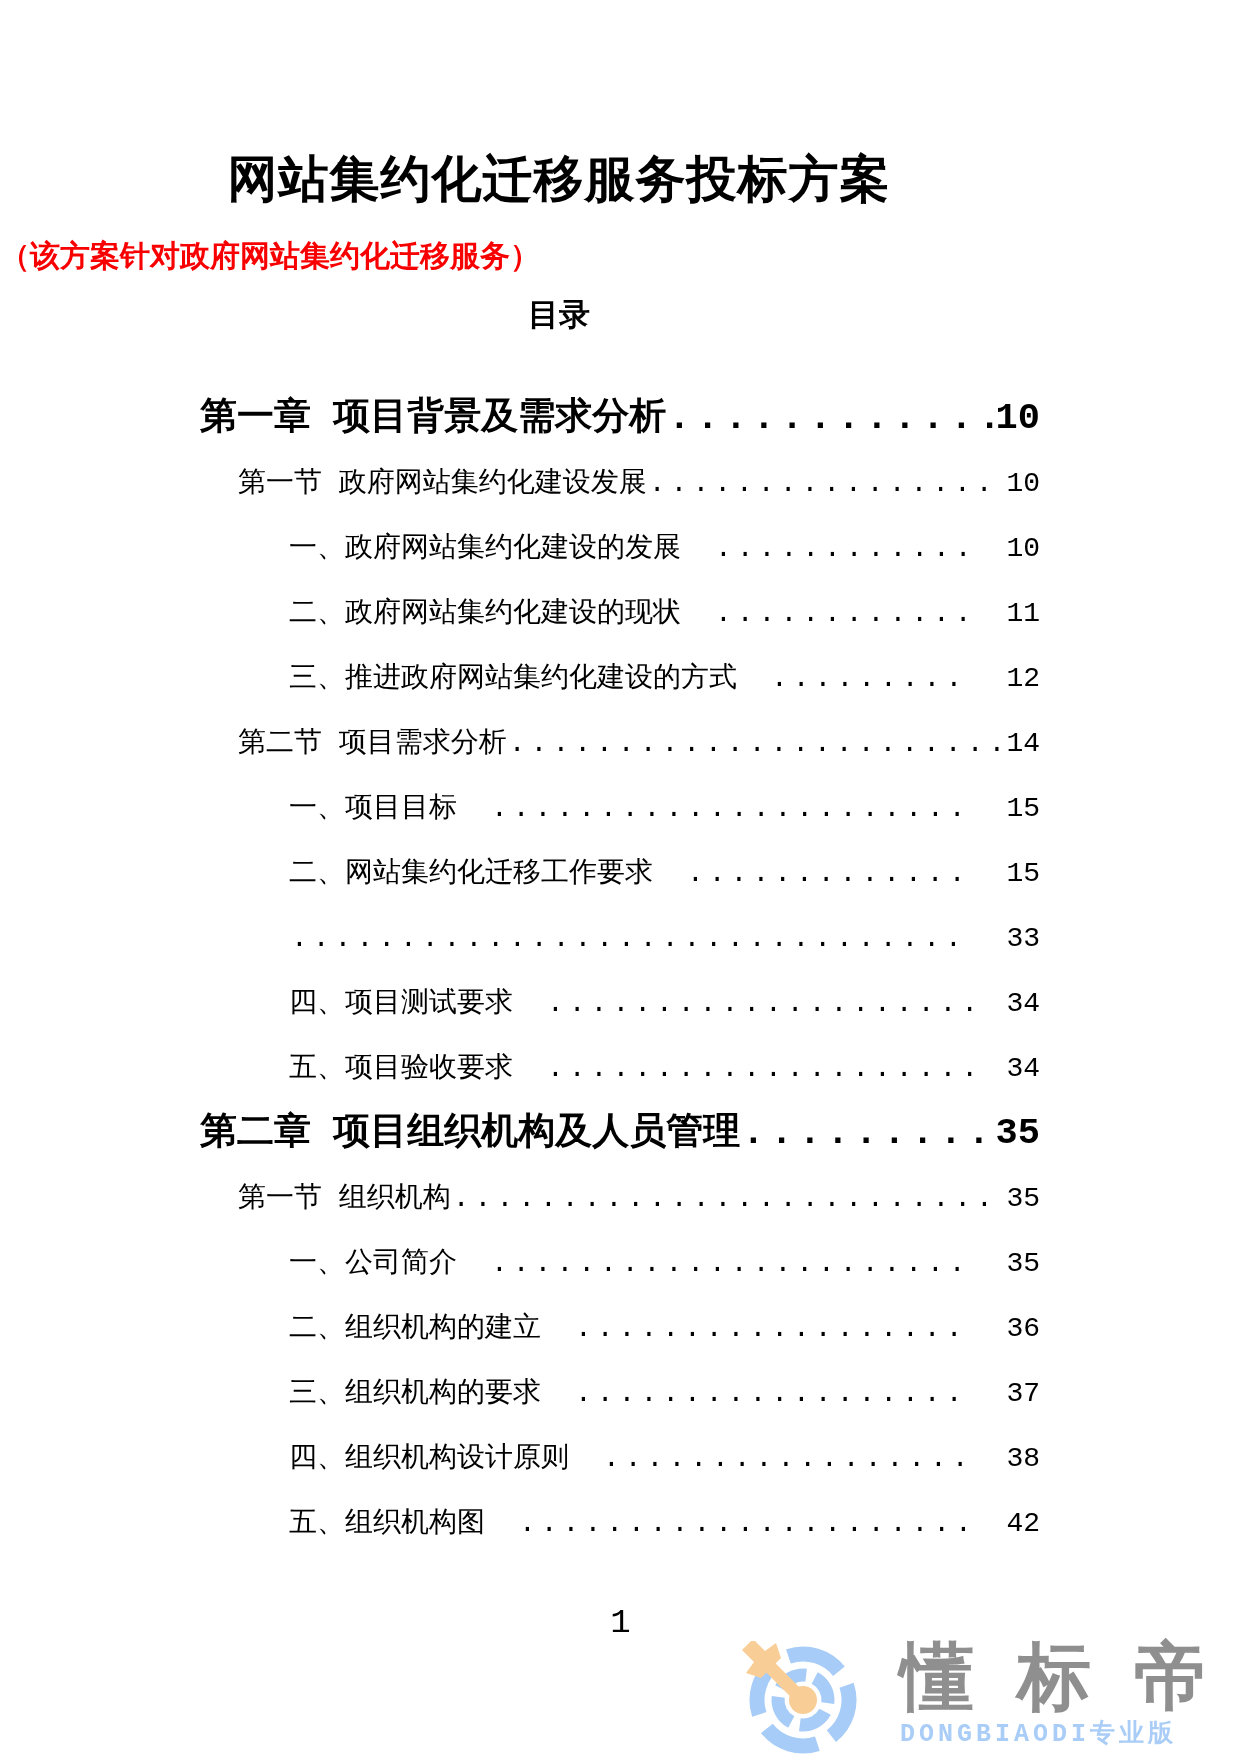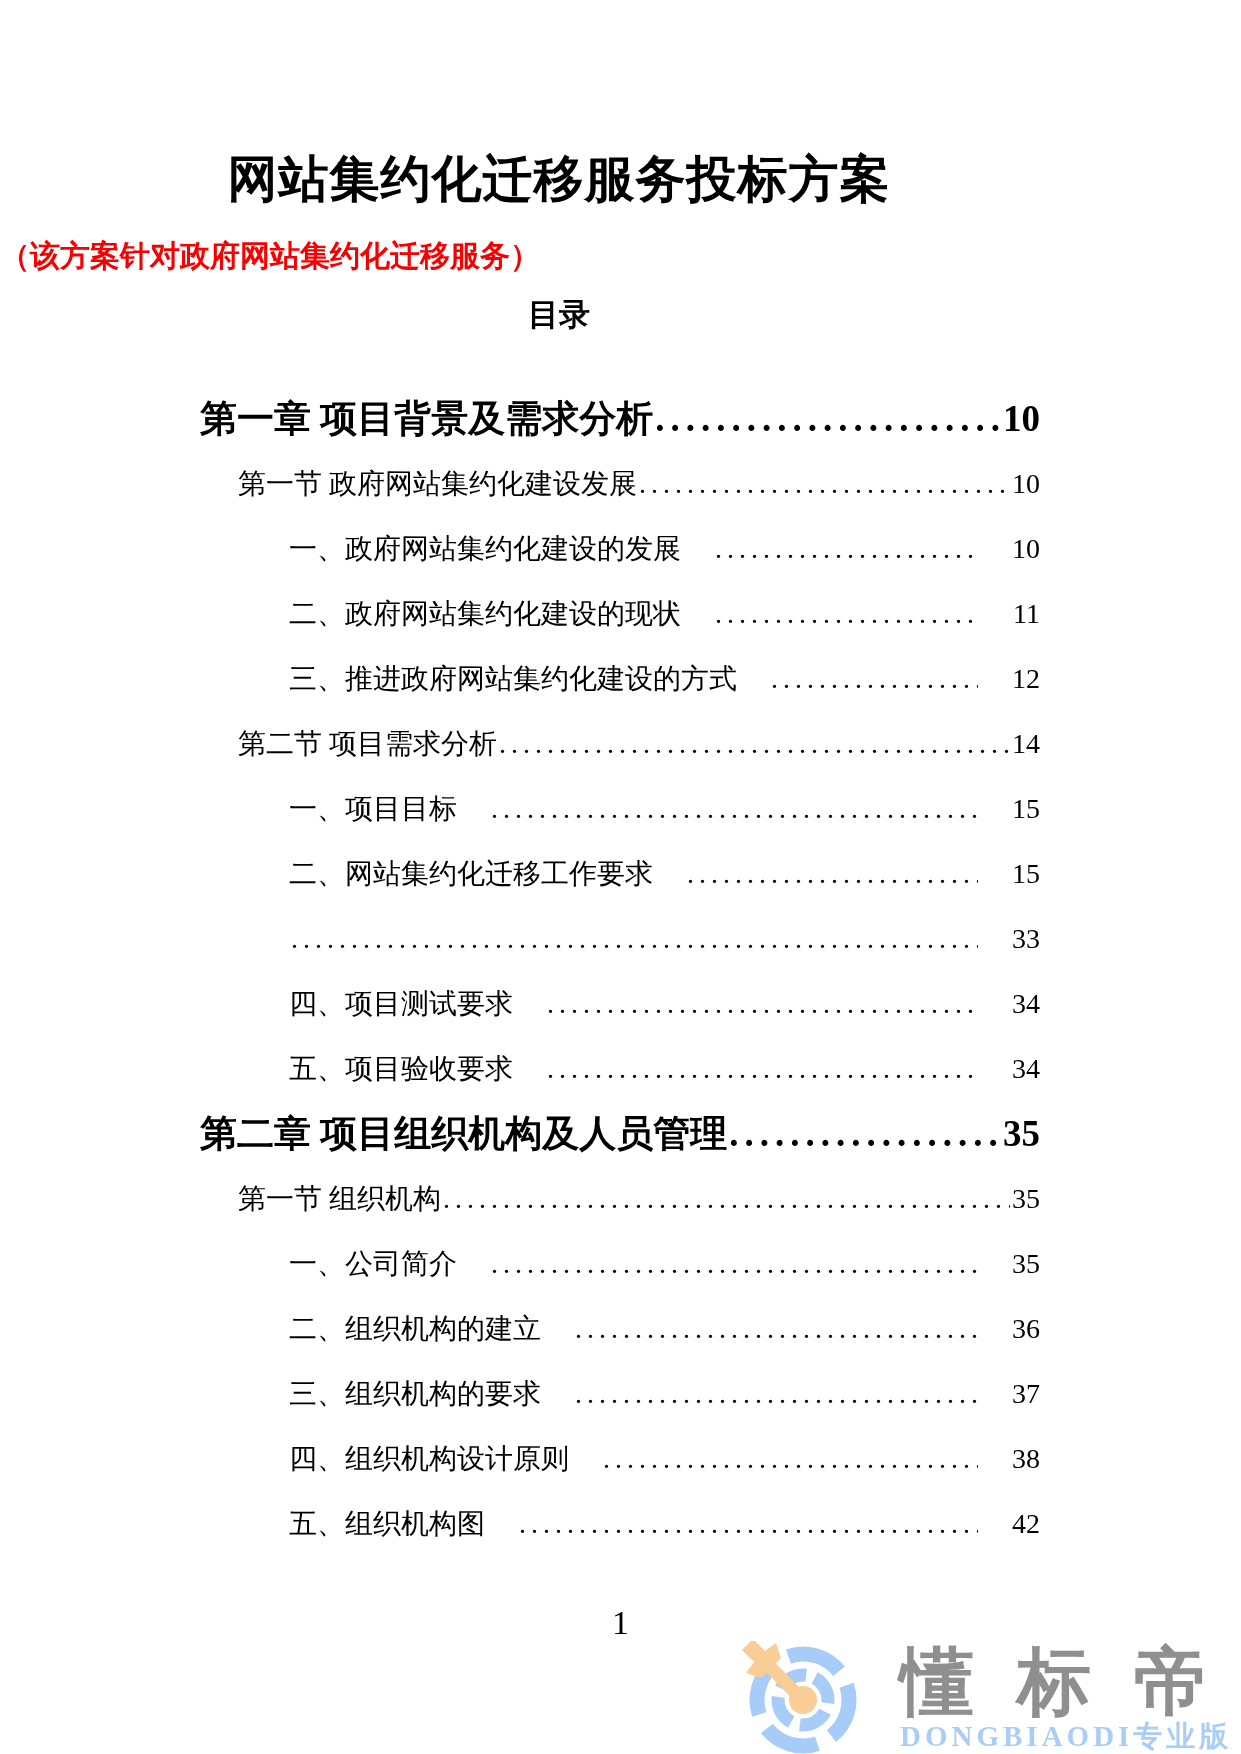--- a/index.html
+++ b/index.html
@@ -1,21 +1,21 @@
 <!DOCTYPE html>
 <html><head>
 <meta charset="utf-8">
 <style>
   html,body{margin:0;padding:0;background:#fff;}
   .page{
     position:relative;
     width:1241px;height:1754px;
     background:#ffffff;
     overflow:hidden;
-    font-family:Liberation Serif, serif;
+    font-family:Liberation Mono, monospace;
     color:#000;
   }
   .doc-title{
     position:absolute;top:146px;left:0;width:1118px;
     text-align:center;
     font-size:50px;font-weight:900;letter-spacing:1px;
   }
   .doc-subtitle{
     position:absolute;top:236px;left:0;width:1118px;
     text-align:left;
@@ -51,21 +51,21 @@
   }
   
   .wm-icon{position:absolute;left:742px;top:1641px;width:122px;height:122px;}
   .wm-brand{
     position:absolute;left:900px;top:1645px;
     font-size:74px;font-weight:700;line-height:1;
     letter-spacing:43px;white-space:nowrap;
   }
   .wm-sub{
     position:absolute;left:900px;top:1722px;
-    font-size:29px;font-weight:700;line-height:1;
+    font-size:25px;font-weight:700;line-height:1;
     letter-spacing:4px;white-space:nowrap;
   }
 </style>
 </head>
 <body>
 
 <div class="page">
 
   <div class="doc-title">网站集约化迁移服务投标方案</div>
 

